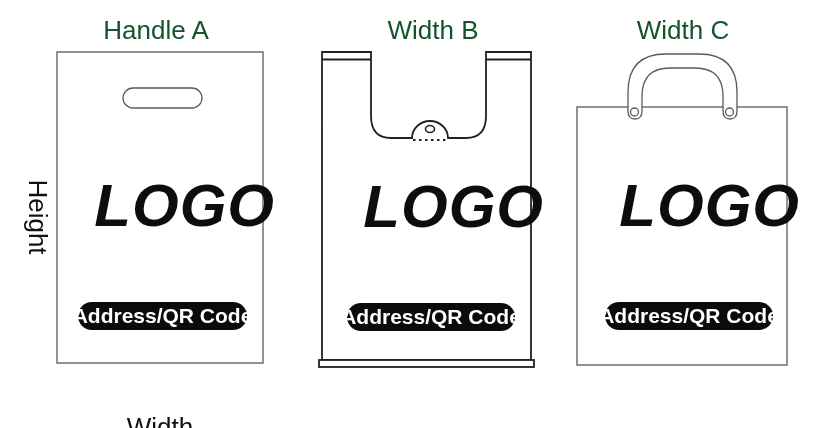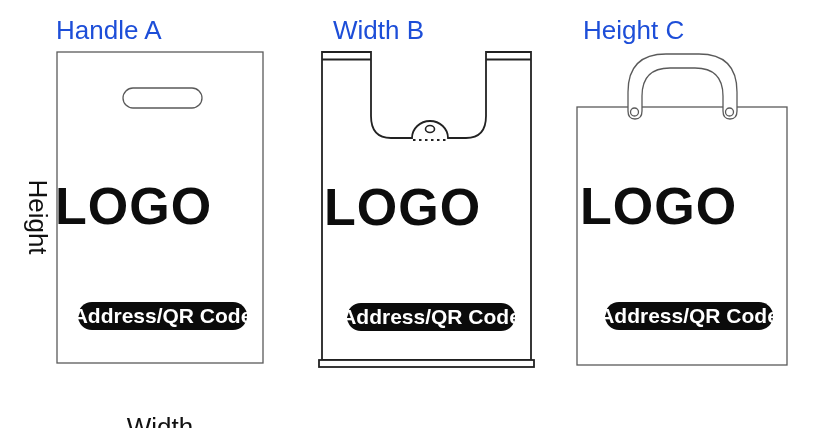--- a/index.html
+++ b/index.html
@@ -6,34 +6,36 @@
   .canvas{
     position:relative;
     width:836px;height:428px;
     background:#ffffff;
     font-family:"Liberation Sans", sans-serif;
     overflow:hidden;
   }
   .abs{position:absolute;}
   .bag-title{
     width:200px;
+    text-align:center;
     font-size:26px;
-    color:#1d4ed8;
+    color:#14532d;
     line-height:26px;
     white-space:nowrap;
   }
   .logo-text{
     width:220px;
-    text-align:left;
-    font-size:52px;
+    text-align:right;
+    font-size:60px;
     font-weight:bold;
     letter-spacing:1px;
     color:#0d0d0d;
     line-height:44px;
     white-space:nowrap;
+    font-style:italic;
   }
   .badge{
     height:28px;
     border-radius:15px;
     background:#0b0b0b;
     color:#ffffff;
     display:flex;
     align-items:center;
     justify-content:center;
     font-size:21px;
@@ -93,20 +95,20 @@
   </svg>
 
   <div class="abs bag-title" style="left:56px;top:17px">Handle A</div>
   <div class="abs logo-text" style="left:55px;top:184px">LOGO</div>
   <div class="abs badge" style="left:78px;top:302px;width:169px">Address/QR Code</div>
 
   <div class="abs bag-title" style="left:333px;top:17px">Width B</div>
   <div class="abs logo-text" style="left:324px;top:185px">LOGO</div>
   <div class="abs badge" style="left:347px;top:303px;width:168px">Address/QR Code</div>
 
-  <div class="abs bag-title" style="left:583px;top:17px">Height C</div>
+  <div class="abs bag-title" style="left:583px;top:17px">Width C</div>
   <div class="abs logo-text" style="left:580px;top:184px">LOGO</div>
   <div class="abs badge" style="left:605px;top:302px;width:168px">Address/QR Code</div>
 
   <div id="height-label" class="abs axis-label">Height</div>
   <div id="width-label" class="abs axis-label">Width</div>
 
 </div>
 
 </body></html>

